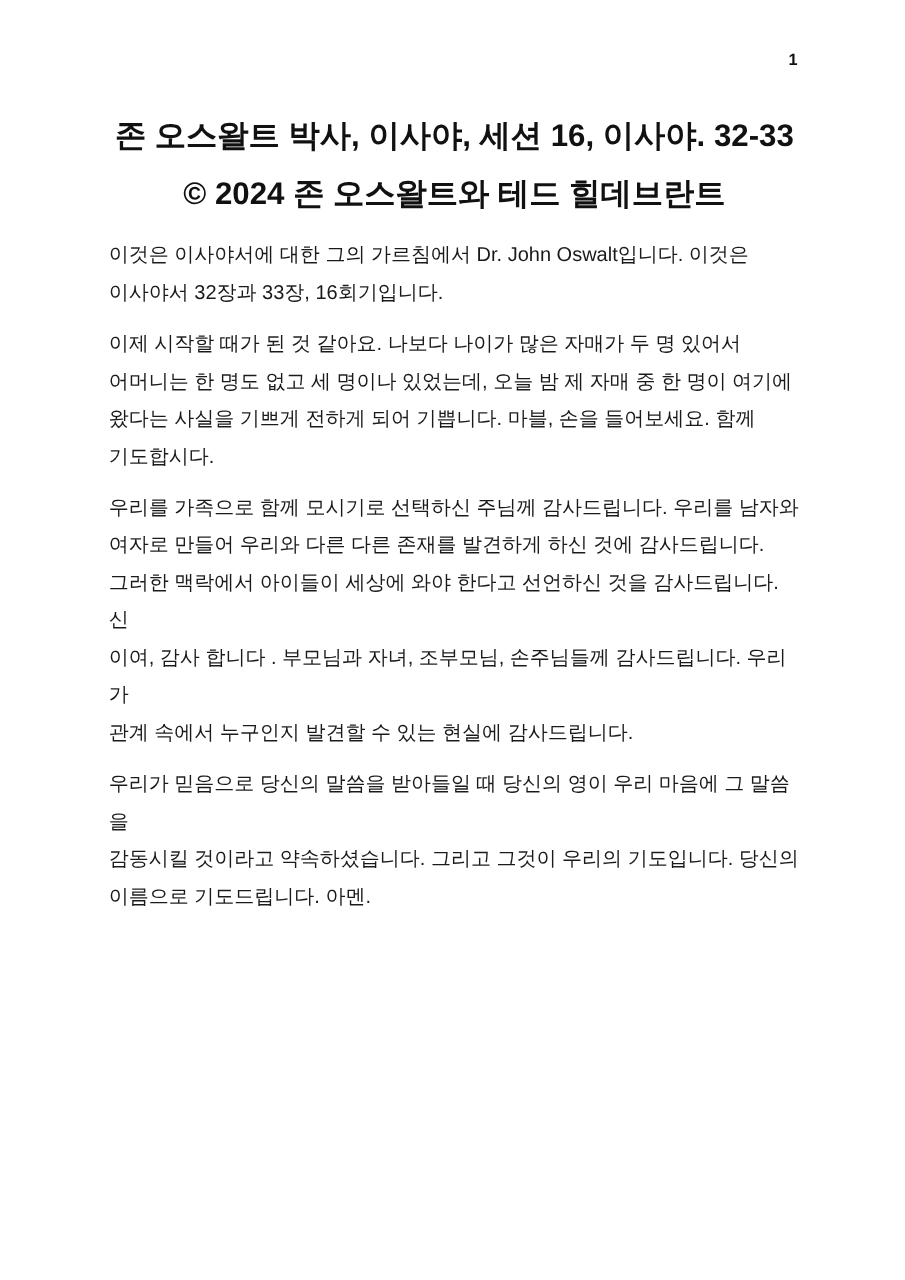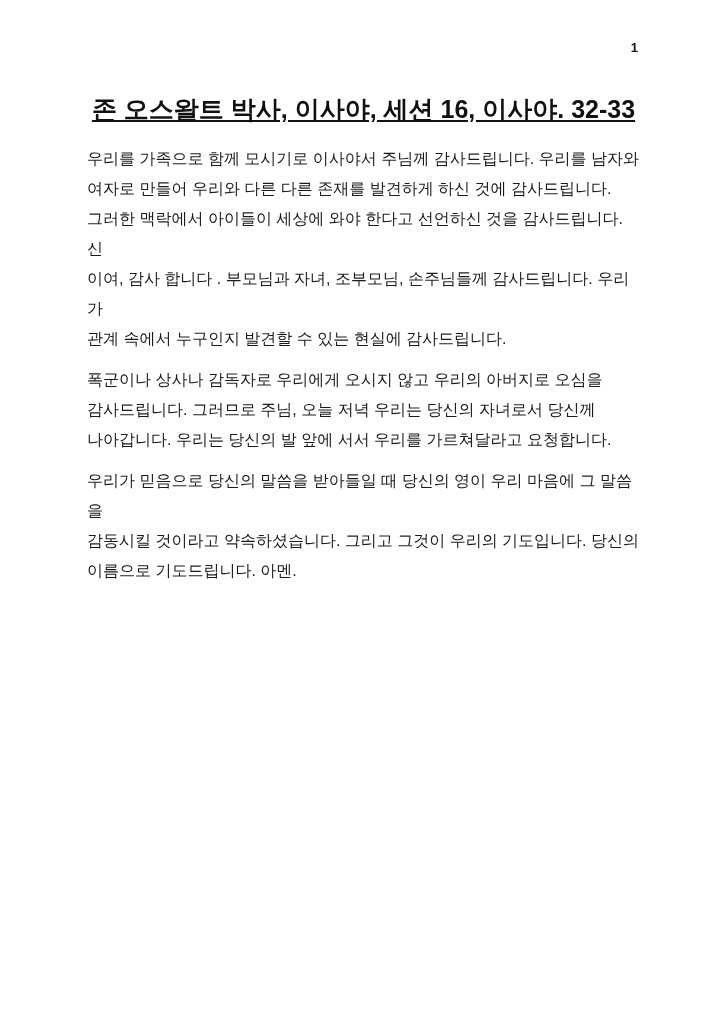--- a/index.html
+++ b/index.html
@@ -29,49 +29,52 @@
   .doc-header {
     text-align: center;
     margin: 0 0 12px 0;
   }
   .title-line {
     font-size: 25px;
     line-height: 46px;
     font-weight: 700;
     color: #111111;
     white-space: nowrap;
-    text-decoration: underline;
   }
   .doc-body p {
     margin: 0 0 11px 0;
     font-size: 16px;
     line-height: 30px;
     white-space: pre-line;
     color: #1a1a1a;
     text-align: left;
   }
 </style>
 </head>
 <body>
 
 <div class="page">
 
   <div class="page-number">1</div>
 
   <header class="doc-header">
     <div class="title-line">존 오스왈트 박사, 이사야, 세션 16, 이사야. 32-33</div>
+    <div class="title-line">© 2024 존 오스왈트와 테드 힐데브란트</div>
   </header>
 
   <main class="doc-body">
-    <p>우리를 가족으로 함께 모시기로 이사야서 주님께 감사드립니다. 우리를 남자와
+    <p>이것은 이사야서에 대한 그의 가르침에서 Dr. John Oswalt입니다. 이것은
+이사야서 32장과 33장, 16회기입니다.</p>
+    <p>이제 시작할 때가 된 것 같아요. 나보다 나이가 많은 자매가 두 명 있어서
+어머니는 한 명도 없고 세 명이나 있었는데, 오늘 밤 제 자매 중 한 명이 여기에
+왔다는 사실을 기쁘게 전하게 되어 기쁩니다. 마블, 손을 들어보세요. 함께
+기도합시다.</p>
+    <p>우리를 가족으로 함께 모시기로 선택하신 주님께 감사드립니다. 우리를 남자와
 여자로 만들어 우리와 다른 다른 존재를 발견하게 하신 것에 감사드립니다.
 그러한 맥락에서 아이들이 세상에 와야 한다고 선언하신 것을 감사드립니다. 신
 이여, 감사 합니다 . 부모님과 자녀, 조부모님, 손주님들께 감사드립니다. 우리가
 관계 속에서 누구인지 발견할 수 있는 현실에 감사드립니다.</p>
-    <p>폭군이나 상사나 감독자로 우리에게 오시지 않고 우리의 아버지로 오심을
-감사드립니다. 그러므로 주님, 오늘 저녁 우리는 당신의 자녀로서 당신께
-나아갑니다. 우리는 당신의 발 앞에 서서 우리를 가르쳐달라고 요청합니다.</p>
     <p>우리가 믿음으로 당신의 말씀을 받아들일 때 당신의 영이 우리 마음에 그 말씀을
 감동시킬 것이라고 약속하셨습니다. 그리고 그것이 우리의 기도입니다. 당신의
 이름으로 기도드립니다. 아멘.</p>
   </main>
 
 </div>
 
 </body></html>

